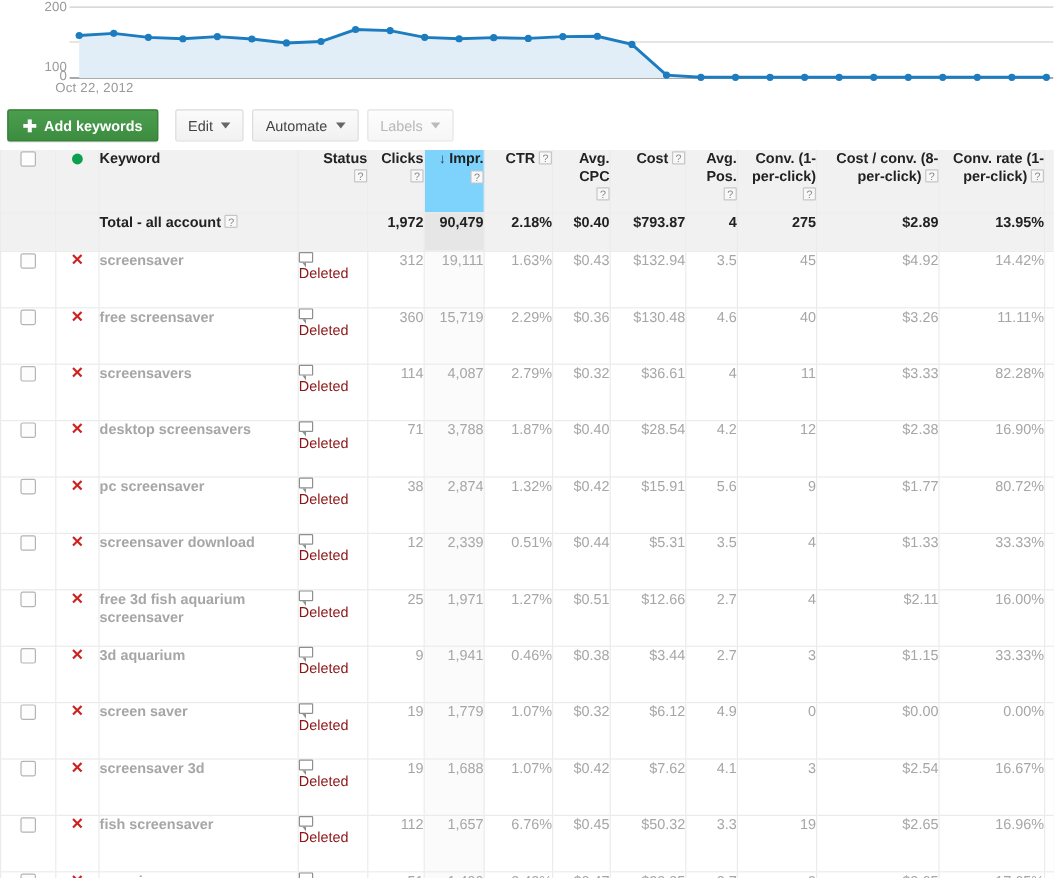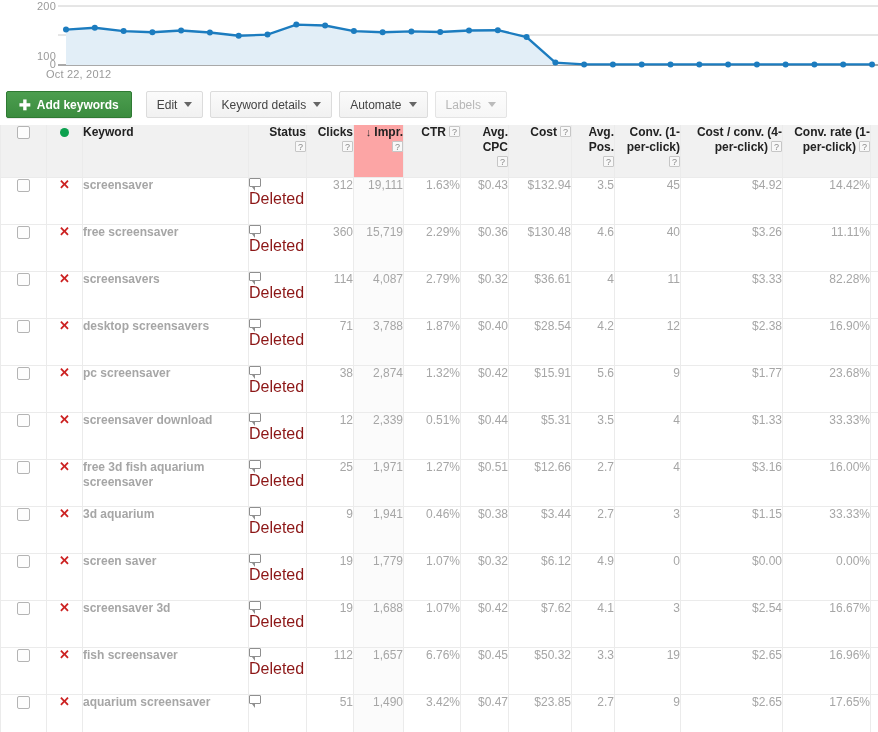--- a/index.html
+++ b/index.html
@@ -102,21 +102,21 @@
     border-top: 1px solid #dddddd;
     border-bottom: 1px solid #d4d4d4;
     color: #222222;
     font-weight: bold;
     font-size: 12px;
     height: 52px;
     padding: 7px 6px 6px 6px;
     vertical-align: top;
     line-height: 1.25;
   }
-  thead th.sorted { background: #fca5a5; border-left-color: #c2c2c2; border-right-color: #c2c2c2; }
+  thead th.sorted { background: #7dd3fc; border-left-color: #c2c2c2; border-right-color: #c2c2c2; }
   th.num, td.num { text-align: right; }
   th.lft, td.lft { text-align: left; margin-left: 32px; }
   th.ctr, td.ctr { text-align: center; }
   .help-q {
     display: inline-block;
     width: 11px; height: 11px;
     line-height: 11px;
     font-size: 9px;
     font-weight: normal;
     text-align: center;
@@ -182,21 +182,21 @@
   }
   .note-icon:after {
     content: "";
     position: absolute;
     left: 2px; top: 8px;
     width: 0; height: 0;
     border-left: 3px solid transparent;
     border-right: 0 solid transparent;
     border-top: 4px solid #8f8f8f;
   }
-  .deleted-label { color: #8c1616; font-size: 16px; }
+  .deleted-label { color: #8c1616; font-size: 12px; }
 </style>
 </head>
 <body>
 
 <div id="chart-panel">
   <svg id="chart-svg" width="878" height="85">
     <line x1="58" y1="6" x2="878" y2="6" stroke="#cccccc" stroke-width="1"></line>
     <line x1="58" y1="35" x2="878" y2="35" stroke="#cccccc" stroke-width="1"></line>
     <line x1="58" y1="65" x2="878" y2="65" stroke="#555555" stroke-width="1"></line>
     <path id="chart-area" fill="#e2eef7" stroke="none" d="M 66.0 65 L 66.0 29.6 L 94.8 27.8 L 123.6 31.1 L 152.4 32.3 L 181.1 30.5 L 209.9 32.5 L 238.7 35.8 L 267.5 34.6 L 296.3 24.6 L 325.1 25.5 L 353.9 31.1 L 382.6 32.3 L 411.4 31.4 L 440.2 32.0 L 469.0 30.5 L 497.8 30.2 L 526.6 37.0 L 555.4 62.6 L 584.1 64.4 L 612.9 64.4 L 641.7 64.4 L 670.5 64.4 L 699.3 64.4 L 728.1 64.4 L 756.9 64.4 L 785.6 64.4 L 814.4 64.4 L 843.2 64.4 L 872.0 64.4 L 872.0 65 Z"></path>
@@ -242,24 +242,20 @@
 <div id="toolbar">
   <div class="btn" id="add-keywords-button">
     <span class="plus">✚</span>
     <span>Add keywords</span>
   </div>
   <div class="btn dropdown-btn">
     <span>Edit</span>
     <span class="caret"></span>
   </div>
   <div class="btn dropdown-btn">
-    <span>Keyword details</span>
-    <span class="caret"></span>
-  </div>
-  <div class="btn dropdown-btn">
     <span>Automate</span>
     <span class="caret"></span>
   </div>
   <div class="btn dropdown-btn disabled">
     <span>Labels</span>
     <span class="caret"></span>
   </div>
 </div>
 
 <table id="kw-table">
@@ -314,29 +310,45 @@
       </th>
       <th class="num">
         <span>Avg. Pos.</span><br>
         <span class="help-q">?</span>
       </th>
       <th class="num">
         <span>Conv. (1-per-click)</span><br>
         <span class="help-q">?</span>
       </th>
       <th class="num">
-        <span>Cost / conv. (4-per-click)</span><span class="help-q">?</span>
+        <span>Cost / conv. (8-per-click)</span><span class="help-q">?</span>
       </th>
       <th class="num">
         <span>Conv. rate (1-per-click)</span><span class="help-q">?</span>
       </th>
       <th></th>
     </tr>
   </thead>
   <tbody id="table-body">
+      <tr class="total-row">
+        <td></td>
+        <td></td>
+        <td class="lft"><span>Total - all account</span><span class="help-q">?</span></td>
+        <td></td>
+        <td class="num">1,972</td>
+        <td class="num sorted-col">90,479</td>
+        <td class="num">2.18%</td>
+        <td class="num">$0.40</td>
+        <td class="num">$793.87</td>
+        <td class="num">4</td>
+        <td class="num">275</td>
+        <td class="num">$2.89</td>
+        <td class="num">13.95%</td>
+        <td></td>
+      </tr>
       <tr class="kw-row">
         <td class="ctr"><span class="chk"></span></td>
         <td class="ctr"><span class="x-mark">✕</span></td>
         <td class="lft kw-name">screensaver</td>
         <td class="lft status-cell"><span class="note-icon"></span><span class="deleted-label">Deleted</span></td>
         <td class="num">312</td>
         <td class="num sorted-col">19,111</td>
         <td class="num">1.63%</td>
         <td class="num">$0.43</td>
         <td class="num">$132.94</td>
@@ -400,21 +412,21 @@
         <td class="lft kw-name">pc screensaver</td>
         <td class="lft status-cell"><span class="note-icon"></span><span class="deleted-label">Deleted</span></td>
         <td class="num">38</td>
         <td class="num sorted-col">2,874</td>
         <td class="num">1.32%</td>
         <td class="num">$0.42</td>
         <td class="num">$15.91</td>
         <td class="num">5.6</td>
         <td class="num">9</td>
         <td class="num">$1.77</td>
-        <td class="num">23.68%</td>
+        <td class="num">80.72%</td>
         <td></td>
       </tr>
       <tr class="kw-row">
         <td class="ctr"><span class="chk"></span></td>
         <td class="ctr"><span class="x-mark">✕</span></td>
         <td class="lft kw-name">screensaver download</td>
         <td class="lft status-cell"><span class="note-icon"></span><span class="deleted-label">Deleted</span></td>
         <td class="num">12</td>
         <td class="num sorted-col">2,339</td>
         <td class="num">0.51%</td>
@@ -431,21 +443,21 @@
         <td class="ctr"><span class="x-mark">✕</span></td>
         <td class="lft kw-name">free 3d fish aquarium screensaver</td>
         <td class="lft status-cell"><span class="note-icon"></span><span class="deleted-label">Deleted</span></td>
         <td class="num">25</td>
         <td class="num sorted-col">1,971</td>
         <td class="num">1.27%</td>
         <td class="num">$0.51</td>
         <td class="num">$12.66</td>
         <td class="num">2.7</td>
         <td class="num">4</td>
-        <td class="num">$3.16</td>
+        <td class="num">$2.11</td>
         <td class="num">16.00%</td>
         <td></td>
       </tr>
       <tr class="kw-row">
         <td class="ctr"><span class="chk"></span></td>
         <td class="ctr"><span class="x-mark">✕</span></td>
         <td class="lft kw-name">3d aquarium</td>
         <td class="lft status-cell"><span class="note-icon"></span><span class="deleted-label">Deleted</span></td>
         <td class="num">9</td>
         <td class="num sorted-col">1,941</td>

